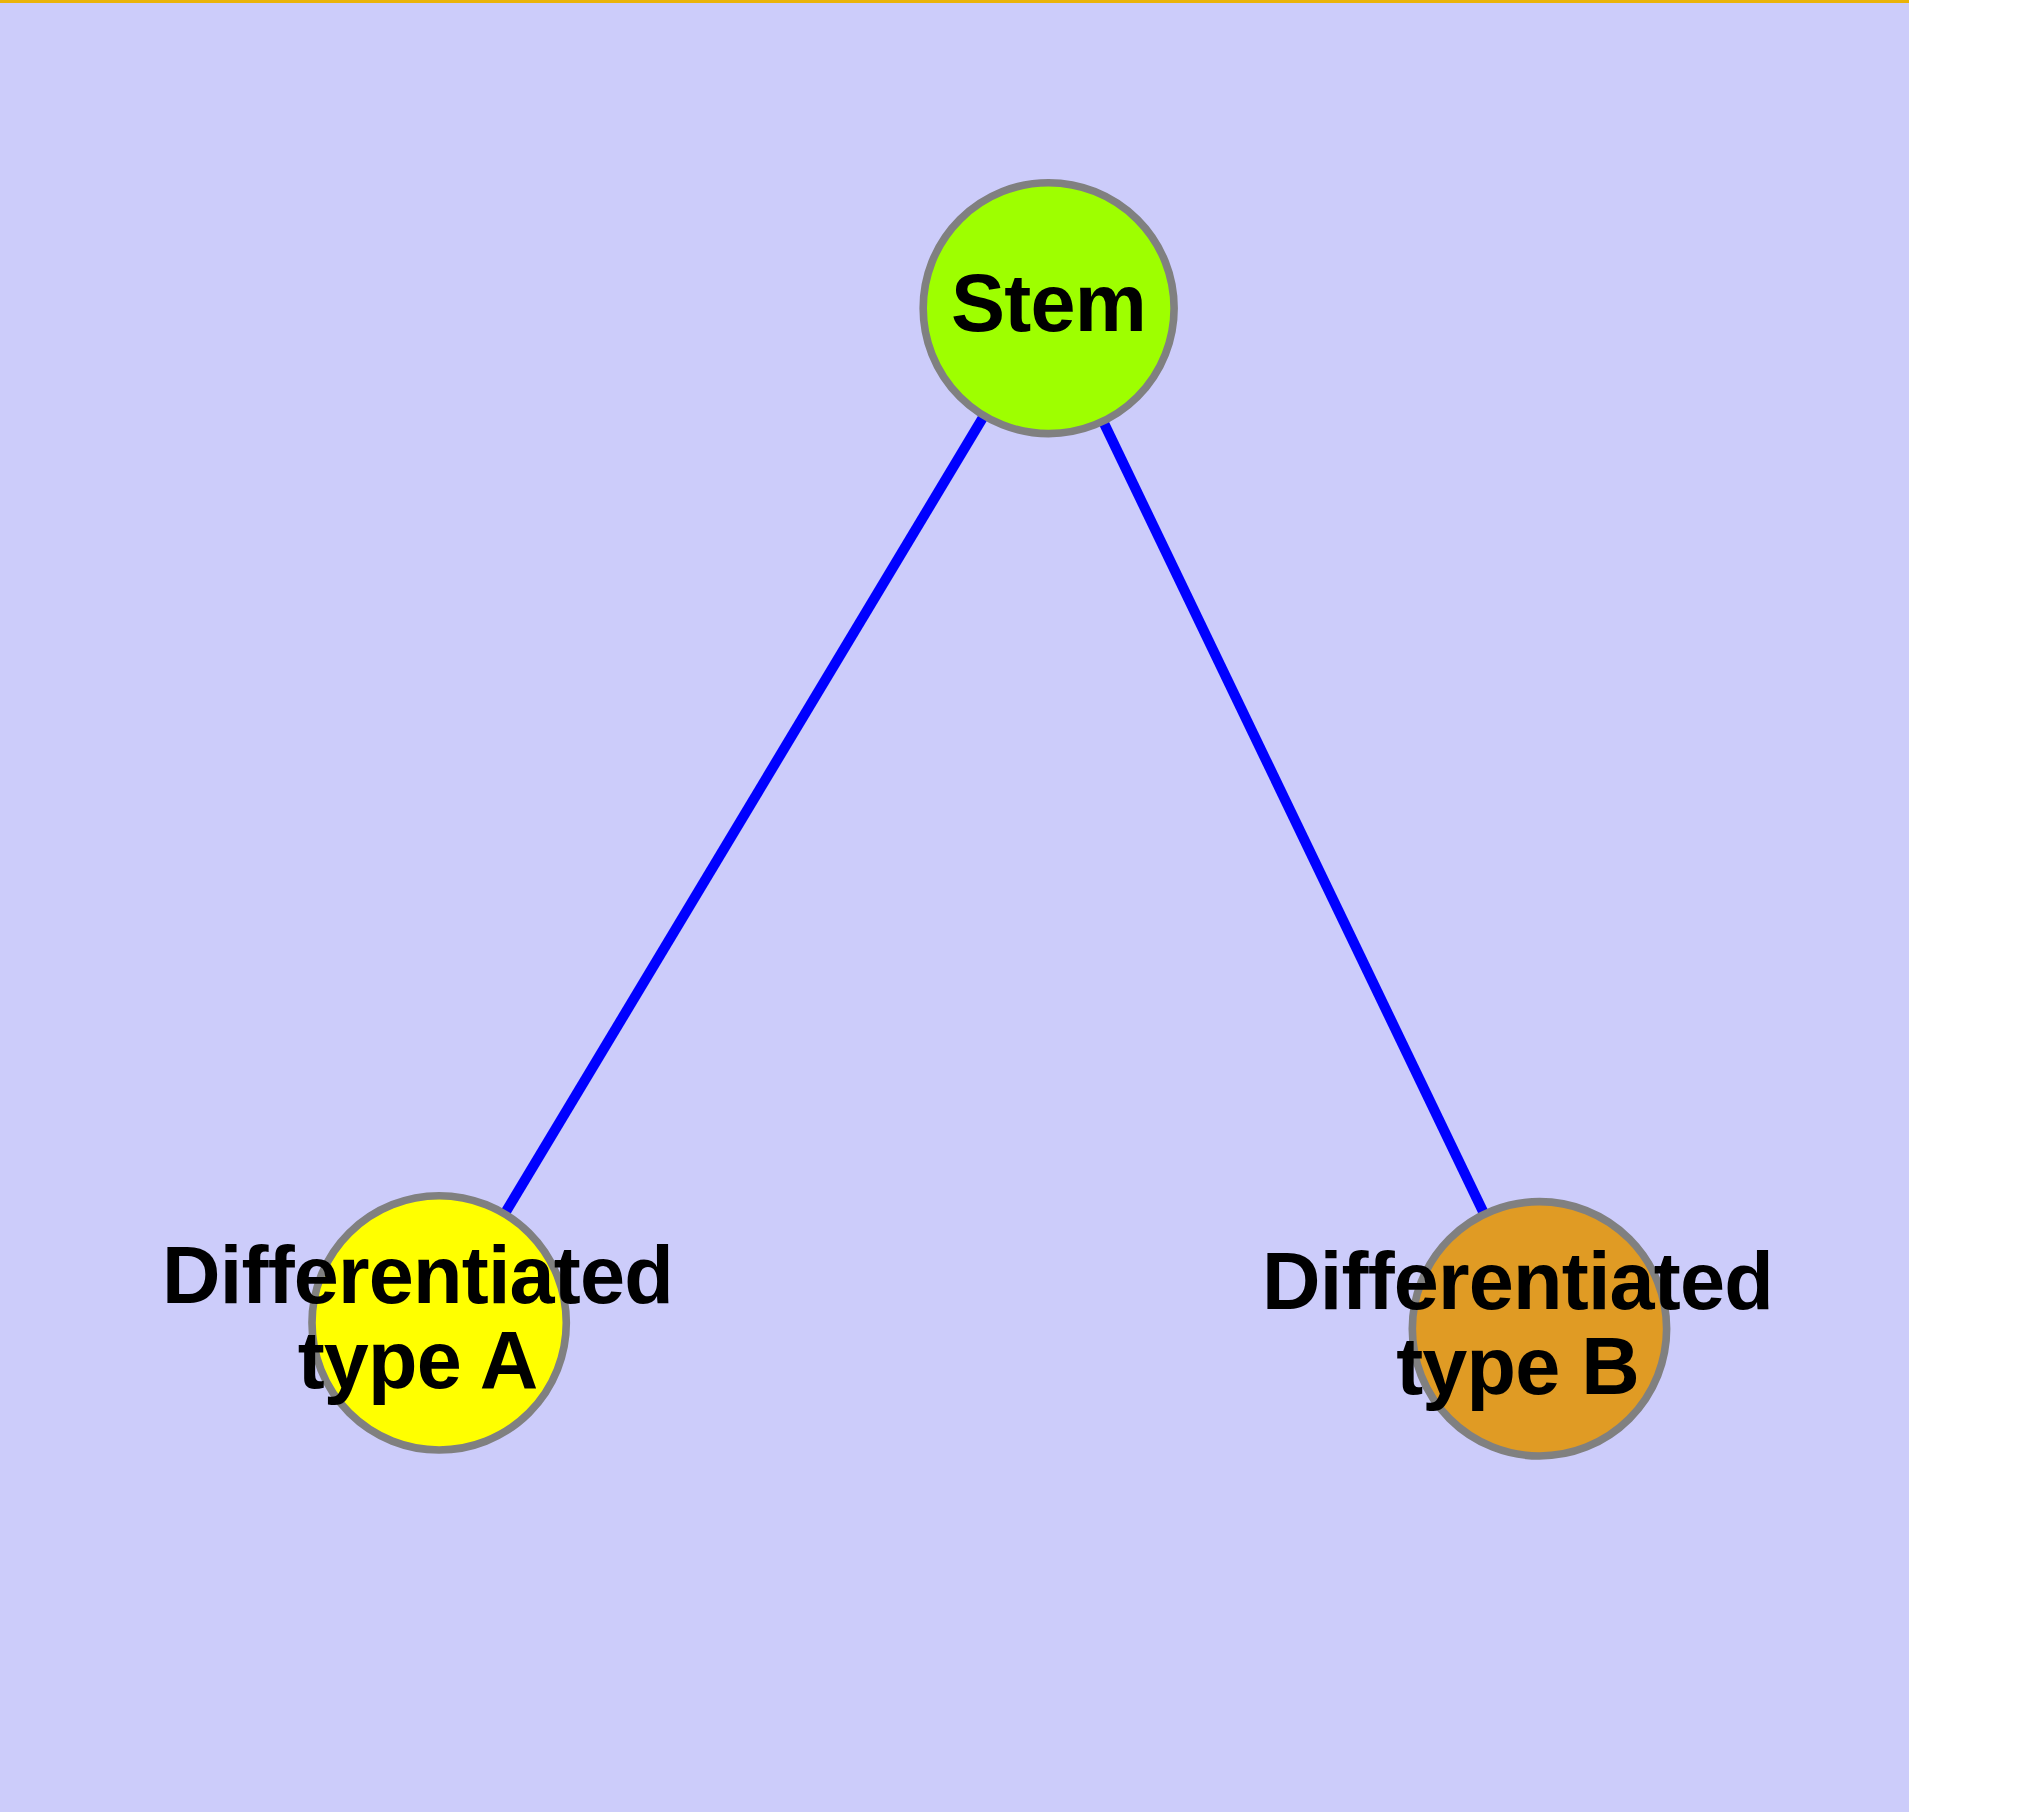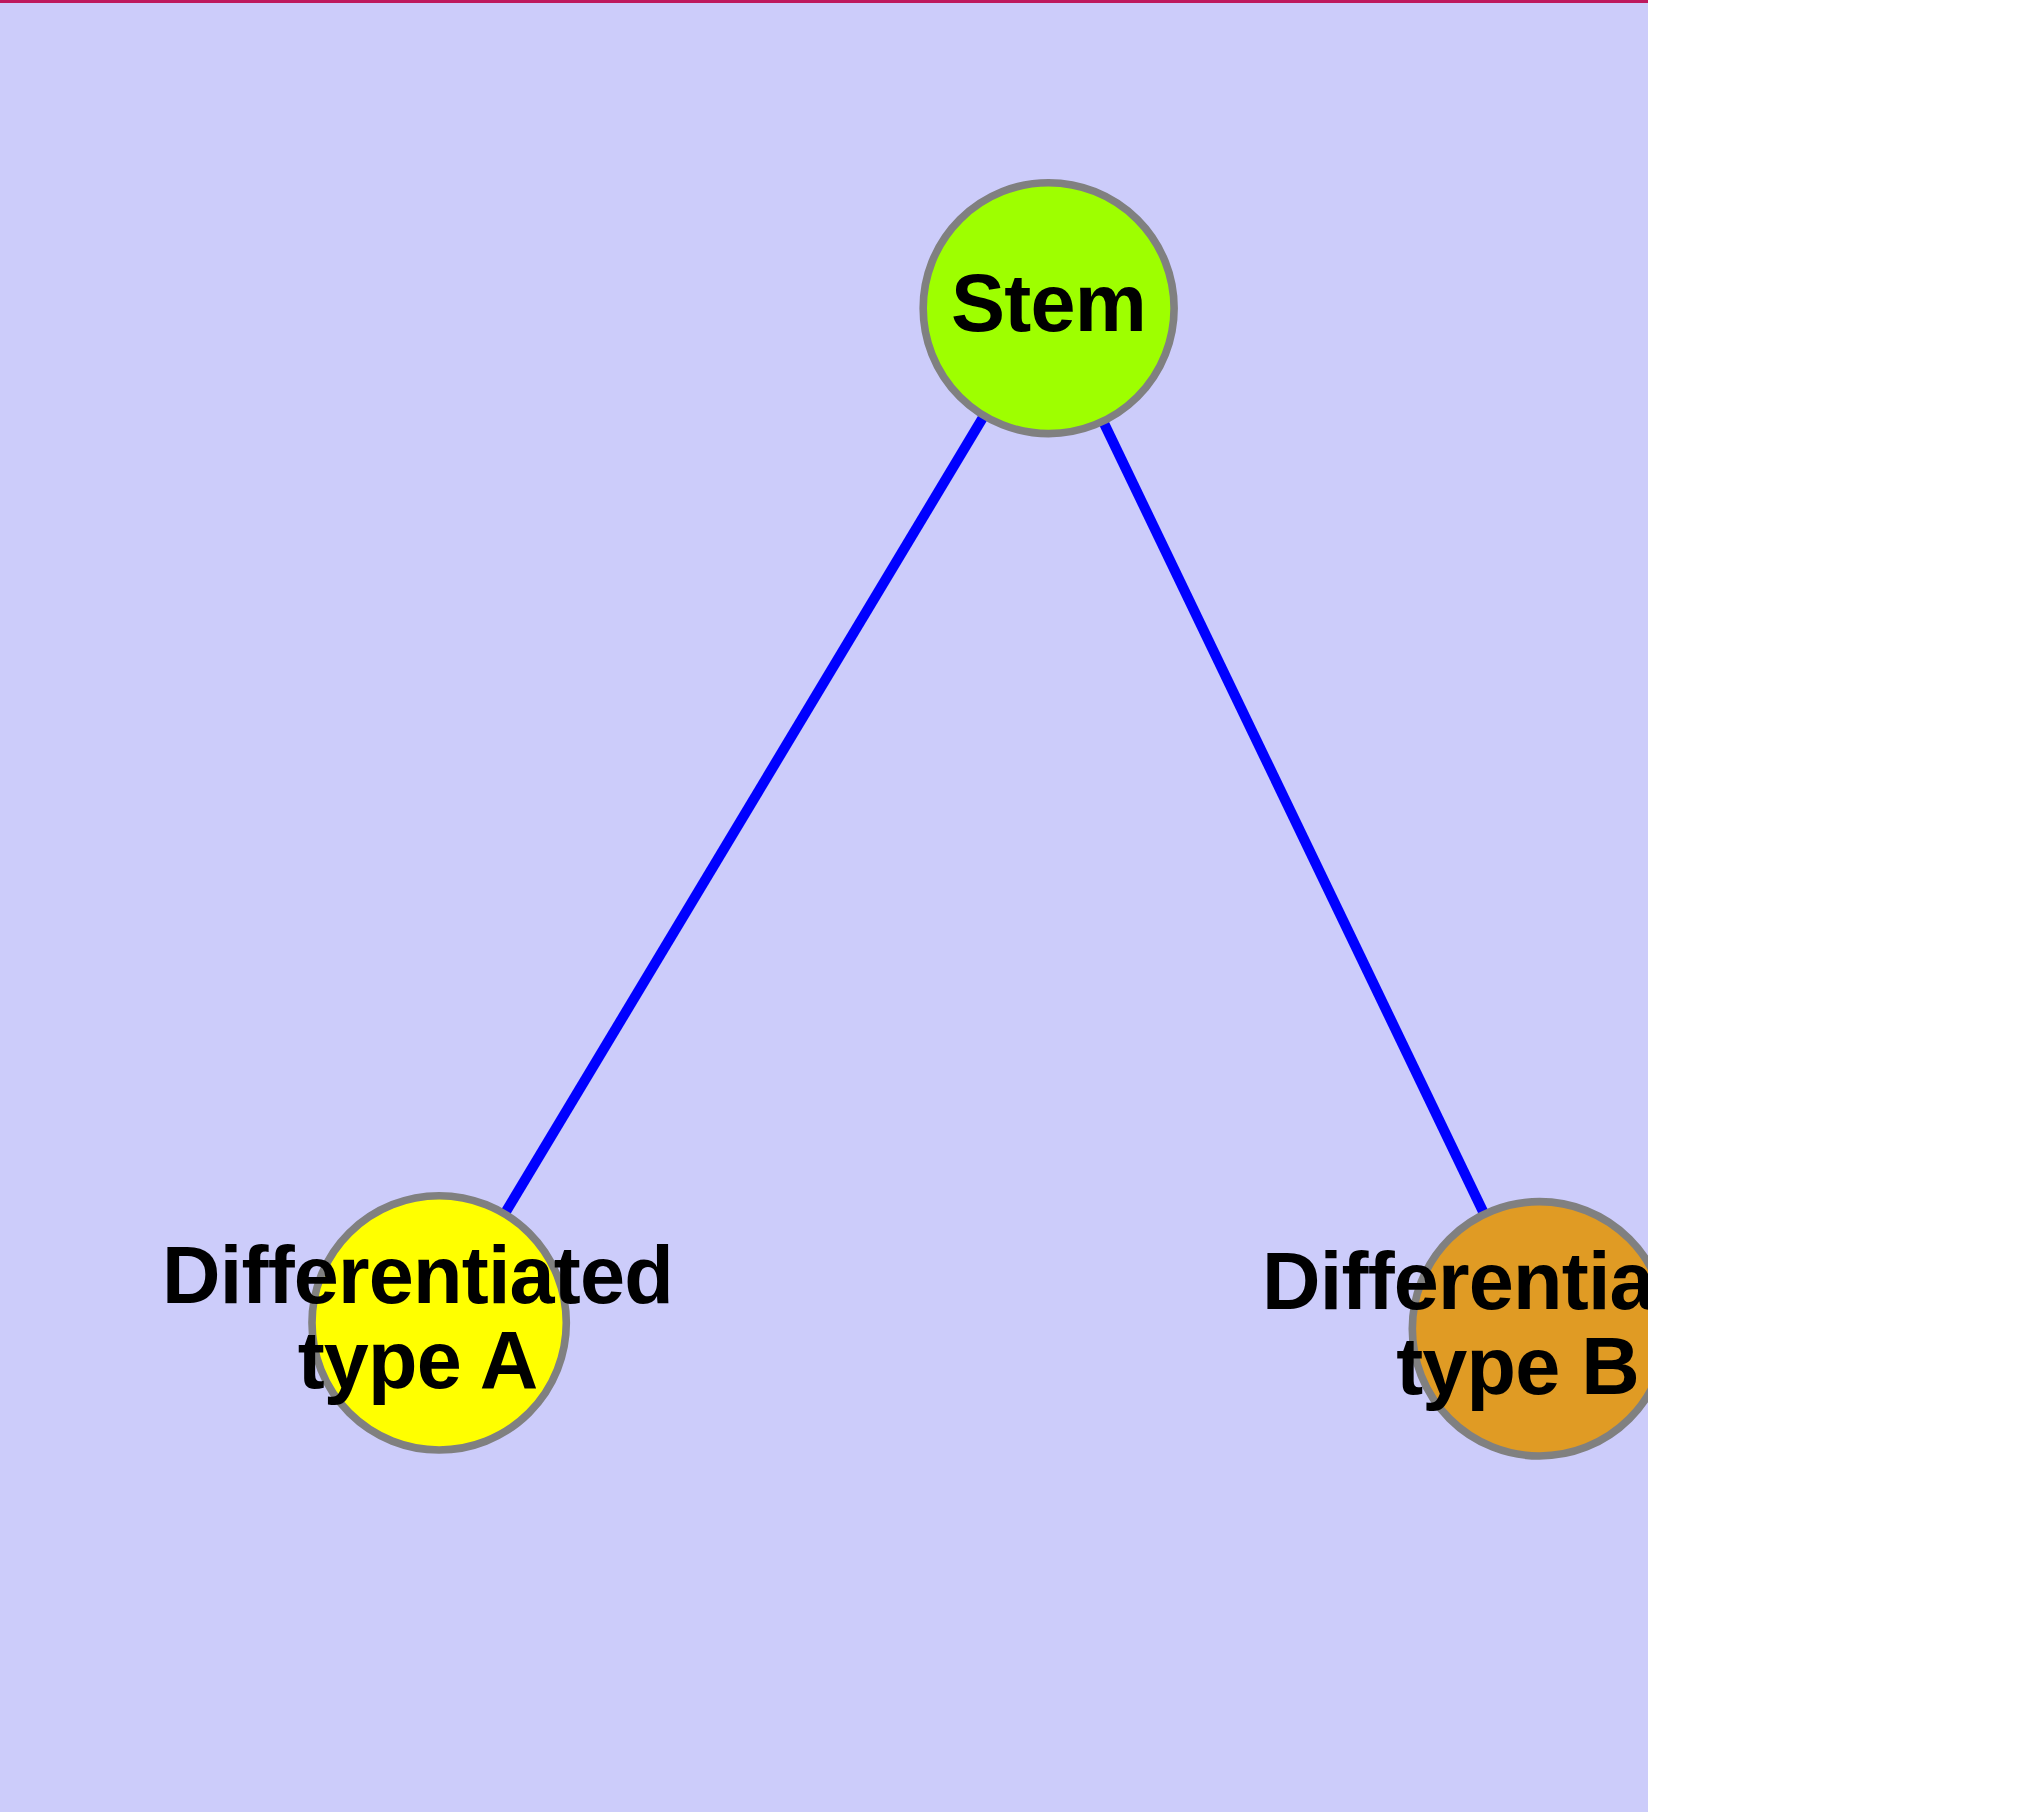--- a/index.html
+++ b/index.html
@@ -2,25 +2,26 @@
 <html style="font-size:13.6px"><head>
 <meta charset="utf-8">
 <style>
   html, body {
     margin: 0;
     padding: 0;
     background: #ffffff;
   }
   #canvas {
     position: relative;
-    width: 1648px;
+    width: 1863px;
     height: 1812px;
-    background: #be185d;
+    background: #eab308;
     overflow: hidden;
     font-family: "Liberation Sans", "DejaVu Sans", sans-serif;
+    padding-left: 46px;
   }
   #plot-area {
     position: absolute;
     left: 0;
     top: 3.4px;
     width: 2021px;
     height: 1809px;
     background: #ccccfa;
   }
   #graph-svg {

